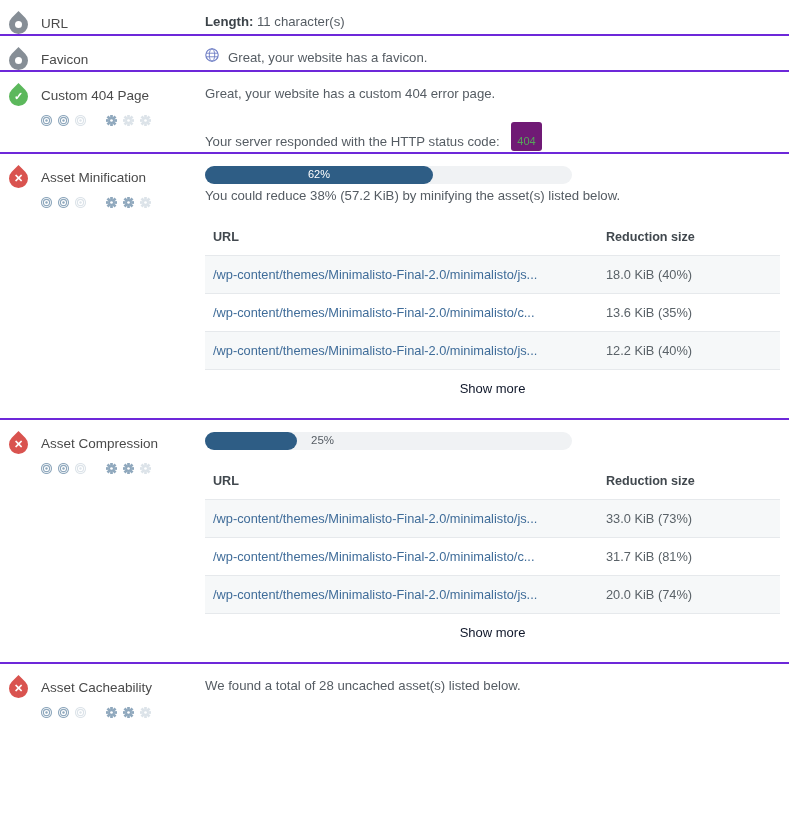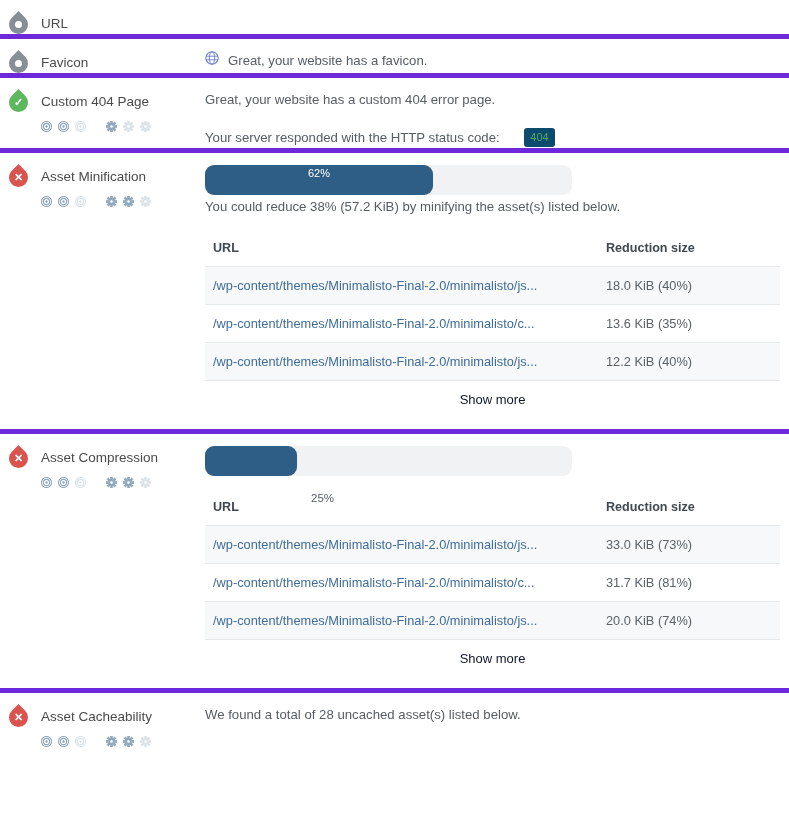--- a/index.html
+++ b/index.html
@@ -18,21 +18,21 @@
     background: #fff;
   }
 
   
   .audit-row {
     display: flex;
     align-items: flex-start;
     padding: 0 9px 0 9px;
     position: relative;
   }
-  .audit-row + .audit-row { border-top: 5px solid #6d28d9; }
+  .audit-row + .audit-row { border-top: 2px solid #6d28d9; }
 
   .row-left {
     width: 196px;
     flex: 0 0 196px;
     padding-top: 14px;
     display: flex;
     align-items: flex-start;
   }
   .row-right {
     flex: 1 1 auto;
@@ -104,38 +104,38 @@
   .txt {
     font-size: 13.2px;
     color: #555c63;
     line-height: 20px;
   }
   .txt + .txt { margin-top: 18px; }
   .txt b { font-weight: bold; color: #3c4349; }
 
   .badge-code {
     display: inline-block;
-    background: #0c4a6e;
+    background: #701a75;
     color: #57a45b;
     font-size: 11px;
     line-height: 14px;
-    padding: 2px 6px 3px 6px;
+    padding: 12px 6px 3px 6px;
     border-radius: 3px;
     vertical-align: 1px;
-    margin-left: 21px;
+    margin-left: 8px;
   }
 
   .favicon-line { display: flex; }
   .globe-icon { margin-right: 9px; flex: 0 0 auto; display:block; }
 
   
   .progress-wrap {
     position: relative;
     width: 367px;
-    height: 30px;
+    height: 18px;
     background: #f0f2f4;
     border-radius: 9px;
     overflow: visible;
     margin-bottom: 2px;
   }
   .progress-fill {
     position: absolute;
     left: 0; top: 0; bottom: 0;
     background: #2e5d85;
     border-radius: 9px;
@@ -149,21 +149,20 @@
     font-size: 11px;
     text-align: center;
   }
   .progress-label-out {
     position: absolute;
     top: 0;
     height: 17px;
     line-height: 17px;
     color: #555c63;
     font-size: 11.5px;
-    margin-top: 44px;
   }
 
   
   .asset-table {
     width: 575px;
     border-collapse: collapse;
     margin-top: 18px;
     font-size: 12.8px;
   }
   .asset-table th {
@@ -212,20 +211,21 @@
       <span class="status-badge info">
     <span class="drop"></span>
           <span class="glyph"></span>
         </span>
       <div class="label-block">
         <div class="audit-name">URL</div>
 
       </div>
     </div>
     <div class="row-right">
+             <div class="txt"><b>Length:</b> 11 character(s)</div>
       </div>
   </div>
     <div class="audit-row">
     <div class="row-left">
       <span class="status-badge info">
     <span class="drop"></span>
           <span class="glyph"></span>
         </span>
       <div class="label-block">
         <div class="audit-name">Favicon</div>

